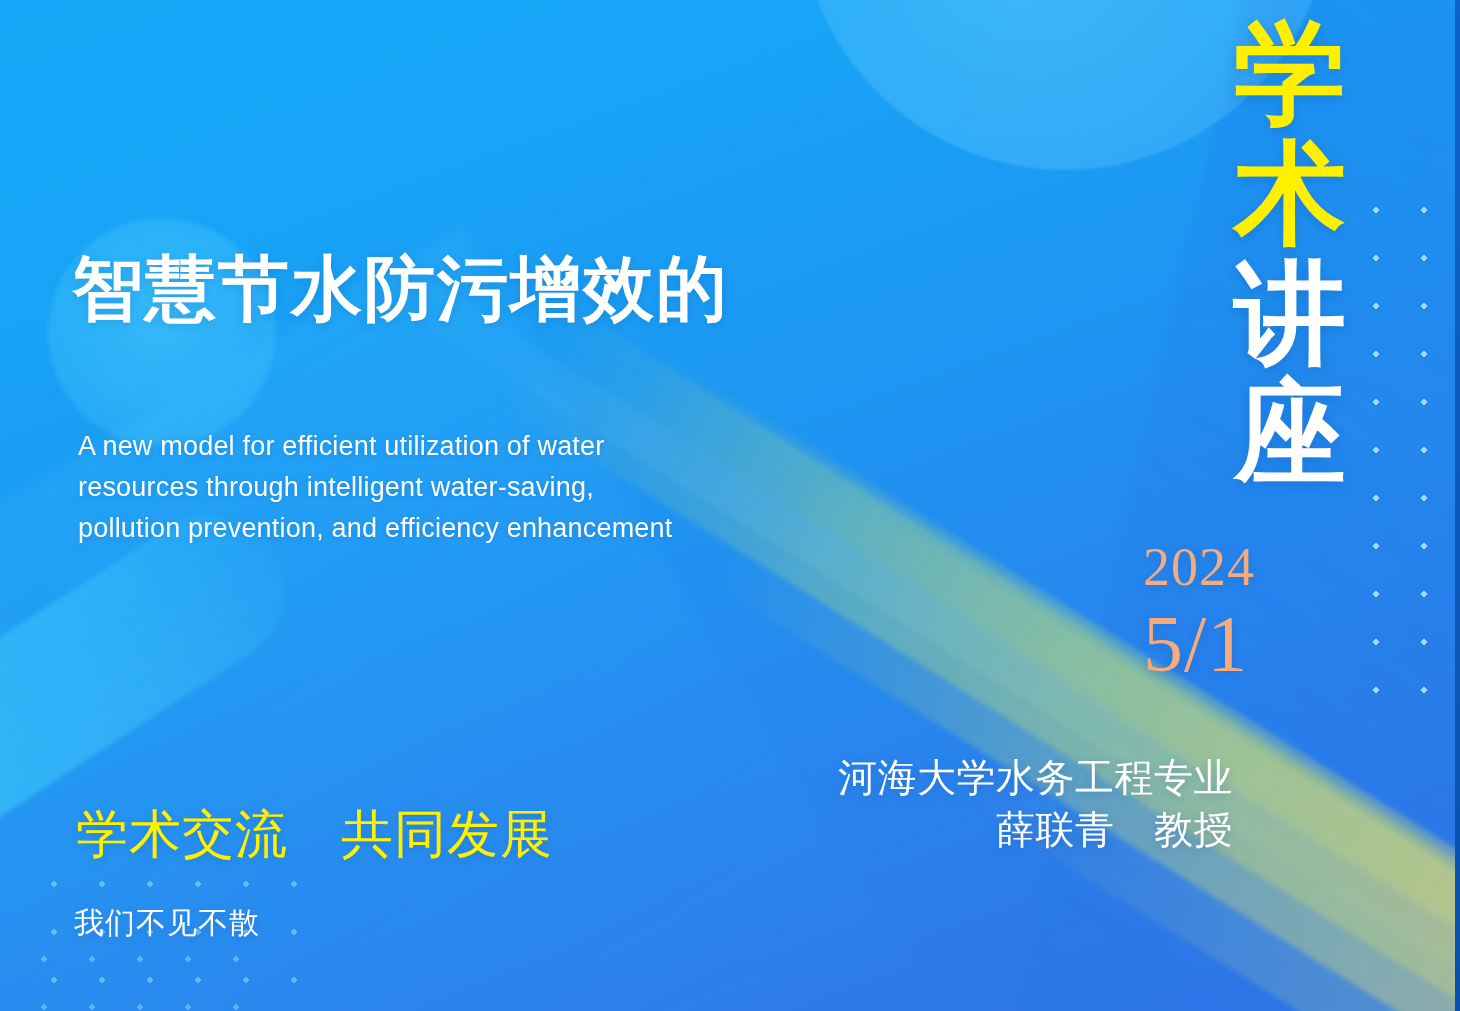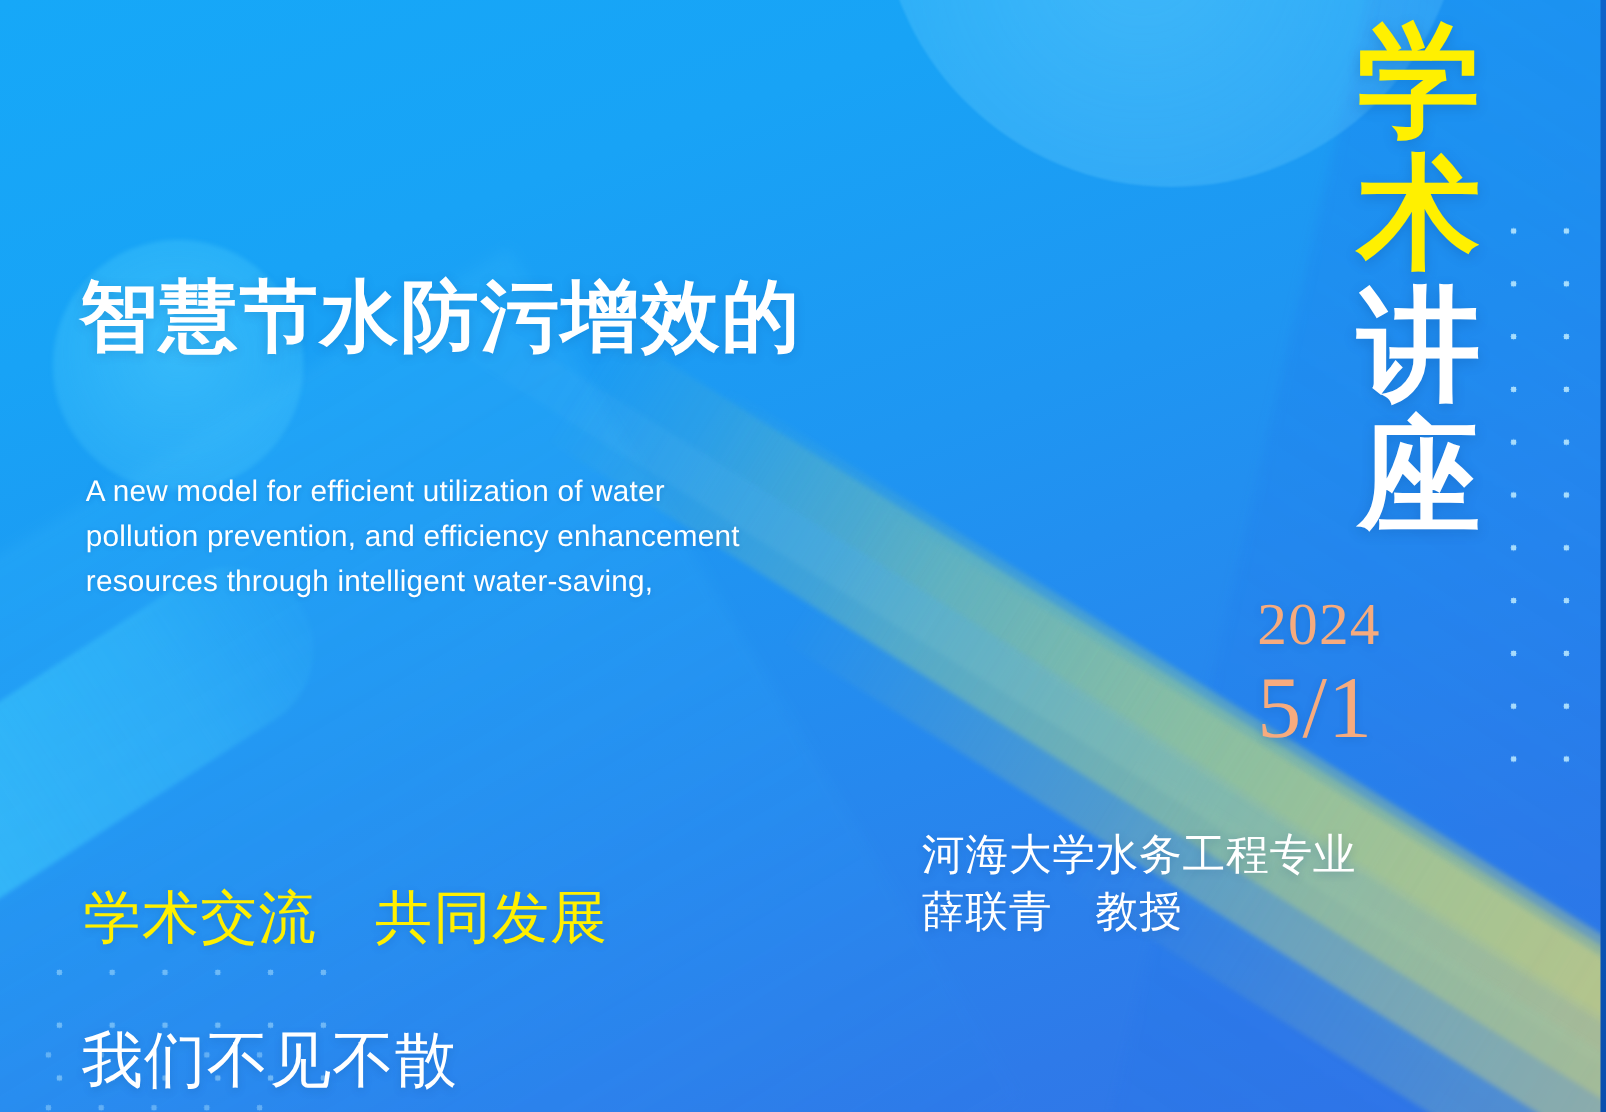--- a/index.html
+++ b/index.html
@@ -191,44 +191,43 @@
   .details {
     position: absolute;
     left: 838px;
     top: 752px;
     color: #ffffff;
     font-size: 39px;
     line-height: 1.33;
     letter-spacing: 0.5px;
     text-shadow: 0 2px 8px rgba(0,60,130,0.22);
   }
-  .details .line { display: block; white-space: pre; }
+  .details .line { display: block; white-space: pre; text-align: right; }
   .details .line.serifish { font-family: "Liberation Serif", "DejaVu Serif", serif; }
 
   
   .slogan-yellow {
     position: absolute;
     left: 76px;
     top: 800px;
     color: #fff000;
     font-size: 52px;
     letter-spacing: 1px;
     white-space: pre;
     text-shadow: 0 2px 8px rgba(0,60,130,0.20);
   }
   .slogan-white {
     position: absolute;
     left: 74px;
     top: 903px;
     color: #ffffff;
-    font-size: 56px;
+    font-size: 30px;
     letter-spacing: 1px;
     white-space: pre;
     text-shadow: 0 2px 8px rgba(0,60,130,0.20);
-    margin-top: 24px;
   }
 </style>
 </head>
 <body>
 
 <div id="poster">
 
   <div class="bg-layer">
     <div class="wedge-right"></div>
     <div class="plane-lowleft"></div>
@@ -248,22 +247,22 @@
   </div>
 
   <div class="content">
 
     <div class="title">
       <span class="line">智慧节水防污增效的</span>
     </div>
 
     <div class="subtitle">
       <span class="line">A new model for efficient utilization of water</span>
+      <span class="line">resources through intelligent water-saving,</span>
       <span class="line">pollution prevention, and efficiency enhancement</span>
-      <span class="line">resources through intelligent water-saving,</span>
     </div>
 
     <div class="vertical-heading">
       <span class="ch y">学</span>
       <span class="ch y">术</span>
       <span class="ch w">讲</span>
       <span class="ch w">座</span>
     </div>
 
     <div class="date-block">

